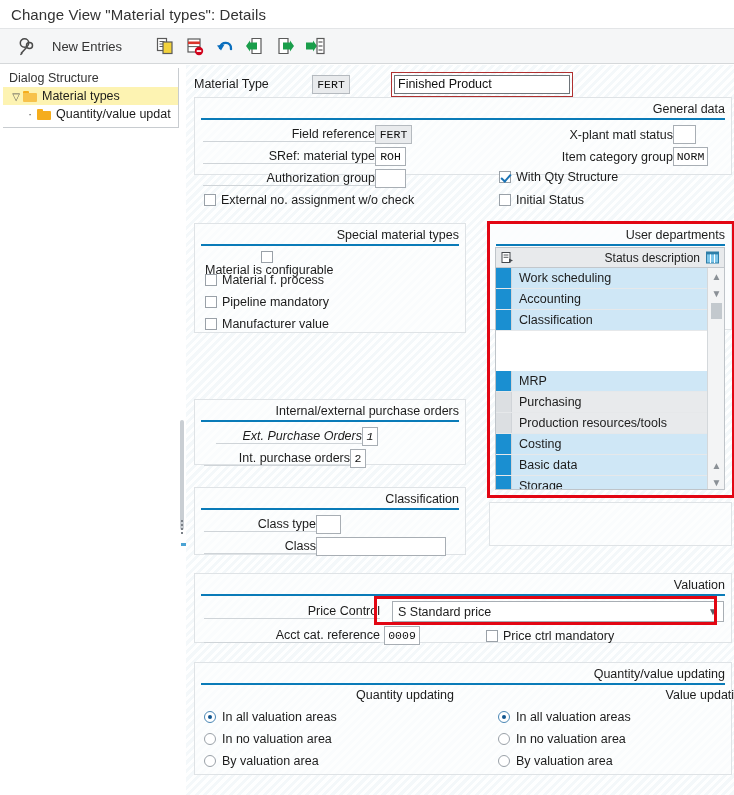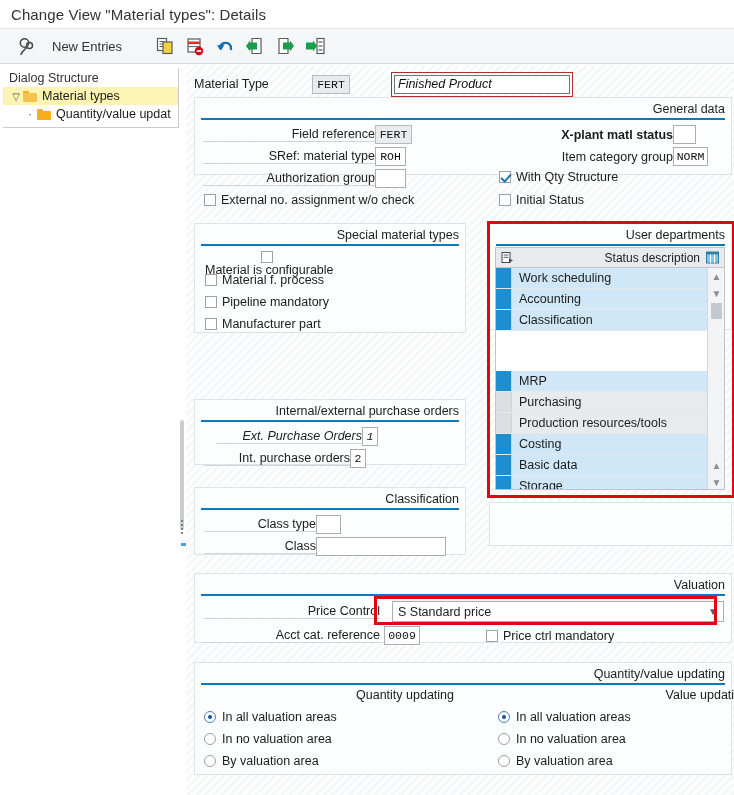--- a/index.html
+++ b/index.html
@@ -158,21 +158,21 @@
   
   .rb { width: 12px; height: 12px; border: 1px solid #9aa1a8; background:#fff;
         border-radius: 50%; display:inline-block; position:relative; flex:none; margin-right:6px; }
   .rb.checked { border-color:#4a87b5; }
   .rb.checked:after {
     content:""; position:absolute; left:3px; top:3px; width:4px; height:4px;
     border-radius:50%; background:#10558f;
   }
   .rbrow { display:flex; align-items:center; height: 22px; }
   
-  .focusfield { position: relative; font-style: italic; }
+  .focusfield { position: relative; }
   .focusfield .corner { position:absolute; width:6px; height:6px; border:1px solid #b03030; }
   .focusfield .c1 { left:-3px; top:-3px; border-right:none; border-bottom:none; }
   .focusfield .c2 { right:-3px; top:-3px; border-left:none; border-bottom:none; }
   .focusfield .c3 { left:-3px; bottom:-3px; border-right:none; border-top:none; }
   .focusfield .c4 { right:-3px; bottom:-3px; border-left:none; border-top:none; }
   .focusfield .edge { position:absolute; left:-3px; right:-3px; top:-3px; bottom:-3px;
                       border:1px solid #b03030; }
   .redbox { position:absolute; border: 3px solid #e20613; }
   .listhdr {
     height: 20px; background: #e8eaec; border-bottom: 1px solid #c2c7cc;
@@ -339,21 +339,21 @@
       <div class="row" style="position:absolute; left:8px; top:70px; width:250px; height:21px;">
         <span class="lbl underline" style="width:172px;">Authorization group</span>
         <span class="inp" style="width:31px;"></span>
       </div>
 
       <div class="cbrow" style="position:absolute; left:9px; top:95px;">
         <span class="cb"></span>
         <span class="lbl">External no. assignment w/o check</span>
       </div>
 
-      <div class="row" style="position:absolute; left:303px; top:26px; width:230px; height:21px;font-weight:bold;">
+      <div class="row" style="position:absolute; left:303px; top:26px; width:230px; height:21px;">
         <span class="lbl" style="width:175px;">X-plant matl status</span>
         <span class="inp" style="width:23px;"></span>
       </div>
 
       <div class="row" style="position:absolute; left:303px; top:48px; width:230px; height:21px;">
         <span class="lbl" style="width:175px;">Item category group</span>
         <span class="inp" style="width:35px; justify-content:center;">NORM</span>
       </div>
 
       <div class="cbrow" style="position:absolute; left:304px; top:72px;">
@@ -377,21 +377,21 @@
       <div class="cbrow" style="position:absolute; left:10px; top:49px;">
         <span class="cb"></span>
         <span class="lbl">Material f. process</span>
       </div>
       <div class="cbrow" style="position:absolute; left:10px; top:71px;">
         <span class="cb"></span>
         <span class="lbl">Pipeline mandatory</span>
       </div>
       <div class="cbrow" style="position:absolute; left:10px; top:93px;">
         <span class="cb"></span>
-        <span class="lbl">Manufacturer part</span>
+        <span class="lbl">Manufacturer value</span>
       </div>
     </div>
 
     <div class="group" style="left:8px; top:334px; width:272px; height:66px;">
       <div class="gtitle">Internal/external purchase orders</div>
 
       <div class="row" style="position:absolute; left:21px; top:26px; width:250px; height:21px;font-style:italic;">
         <span class="lbl underline" style="width:146px;">Ext. Purchase Orders</span>
         <span class="inp" style="width:16px; justify-content:center;">1</span>
       </div>

